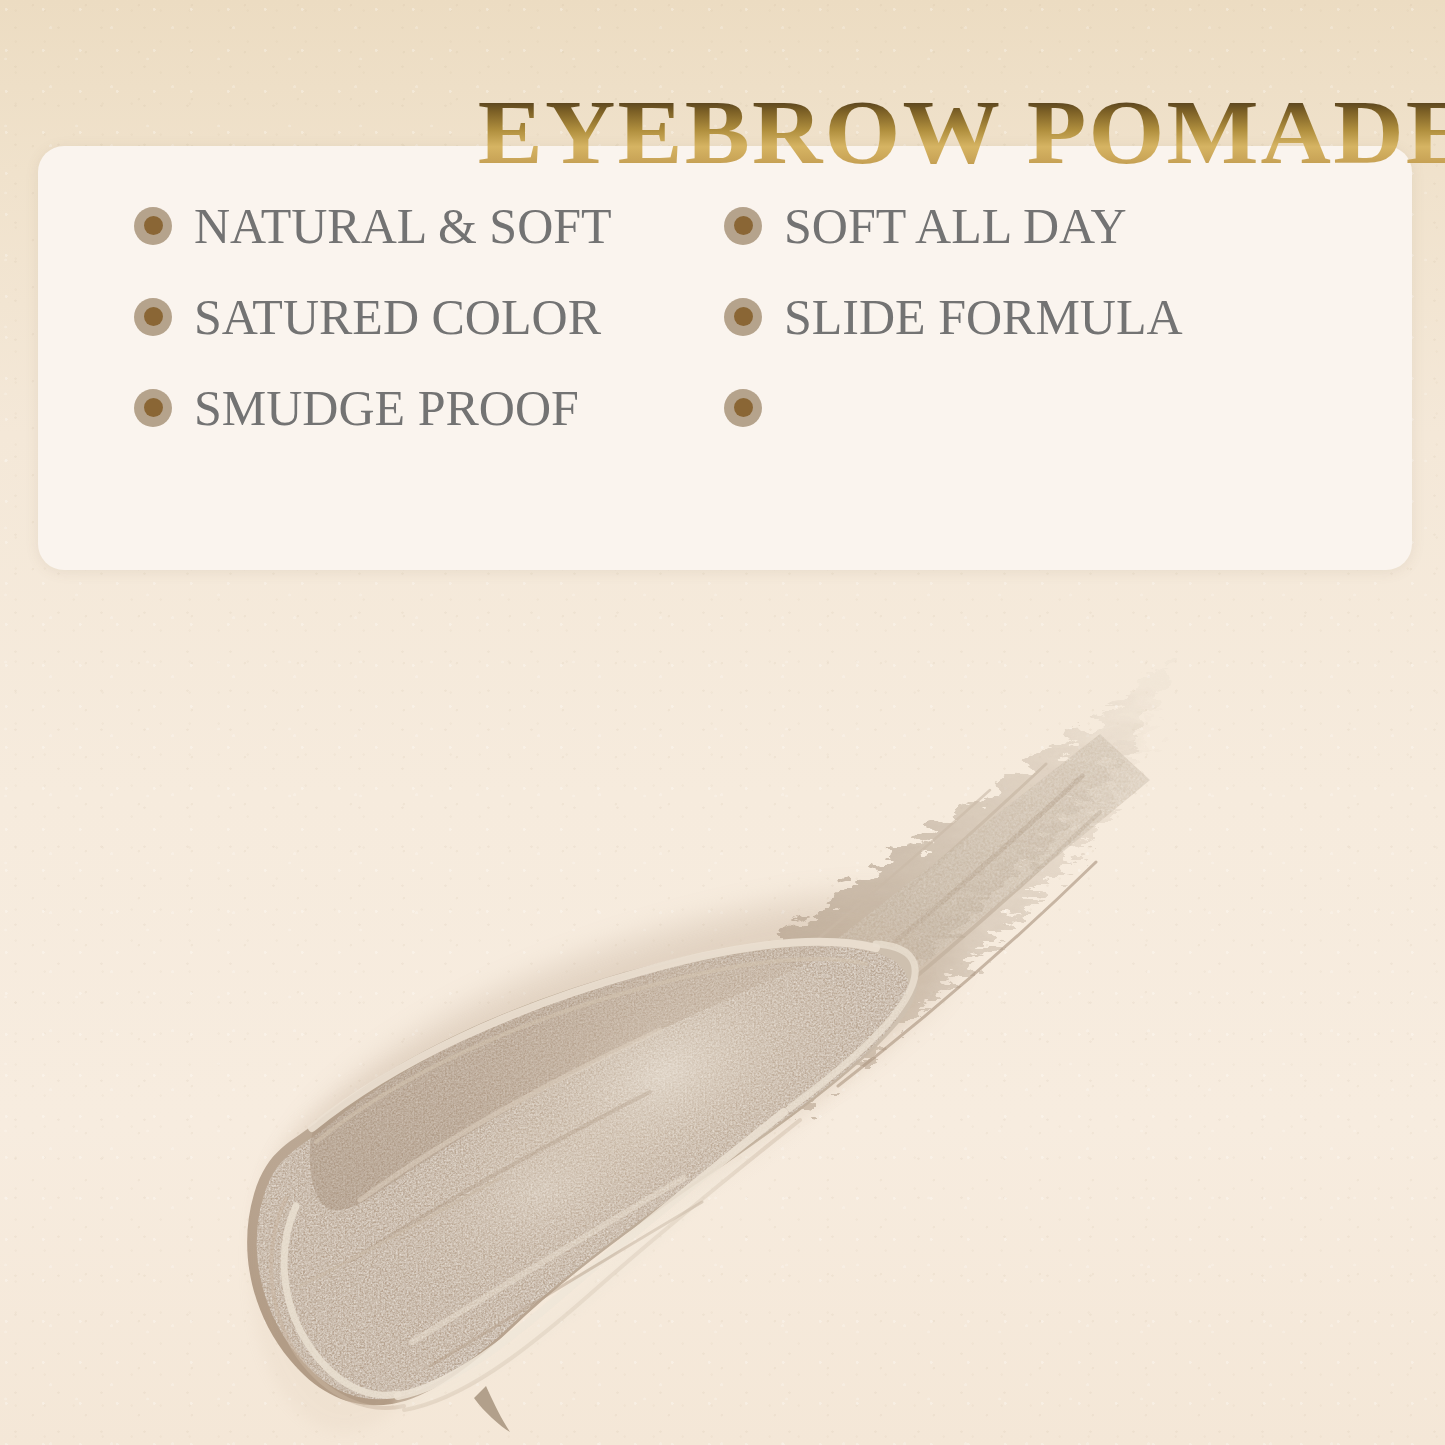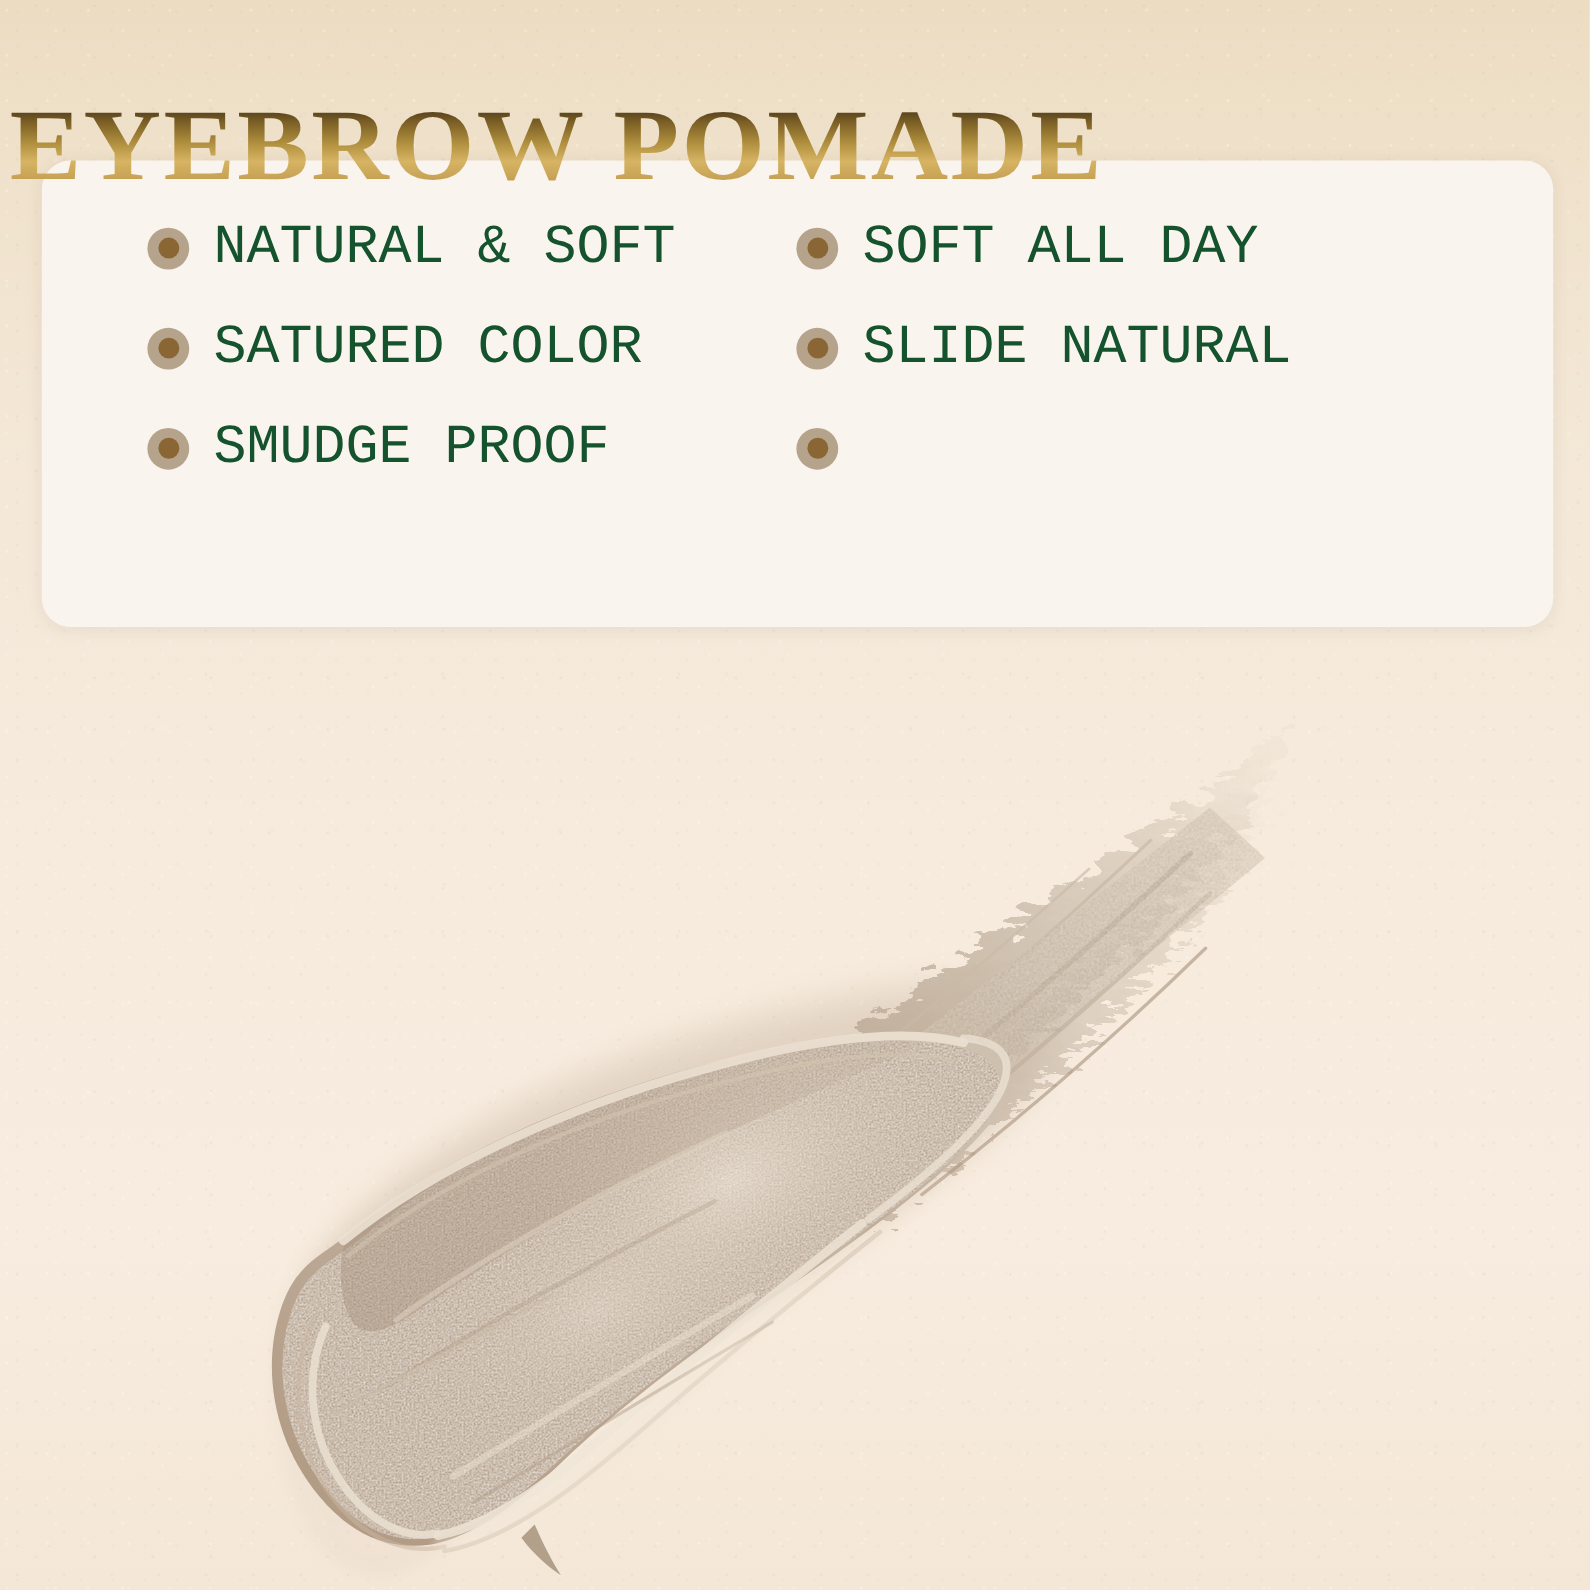--- a/index.html
+++ b/index.html
@@ -22,21 +22,21 @@
       radial-gradient(circle at 62% 11%, rgba(180,160,130,.20) 0 1.1px, transparent 1.5px),
       radial-gradient(circle at 83% 47%, rgba(255,255,255,.45) 0 1.3px, transparent 1.7px),
       radial-gradient(circle at 36% 71%, rgba(175,155,125,.18) 0 1.0px, transparent 1.4px),
       radial-gradient(circle at 8% 88%, rgba(255,255,255,.40) 0 1.2px, transparent 1.6px),
       radial-gradient(circle at 54% 34%, rgba(190,170,140,.15) 0 1.0px, transparent 1.4px);
     background-size:37px 41px, 53px 47px, 61px 59px, 43px 39px, 71px 67px, 29px 31px;
   }
 
   
   #title-wrap{
-    position:absolute;left:0;right:0;top:24px;text-align:left;z-index:4;padding-left:37px;
+    position:absolute;left:0;right:0;top:24px;text-align:right;z-index:4;padding-left:37px;
   }
   #title{
     display:inline-block;
     font-family:"Liberation Serif", serif;
     font-weight:bold;
     font-size:92px;
     line-height:1.0;
     letter-spacing:2px;
     transform:scaleX(1.06);
     background:linear-gradient(180deg,
@@ -78,24 +78,24 @@
     flex:0 0 auto;
     width:38px;height:38px;border-radius:50%;
     background:#b5a38c;
     display:flex;align-items:center;justify-content:center;
   }
   .bullet .dot{
     width:19px;height:19px;border-radius:50%;
     background:#8a6635;
   }
   .feature-label{
-    font-family:Liberation Mono, monospace;
+    font-family:Liberation Serif, serif;
     font-size:50px;
     font-weight:400;
-    color:#14532d;
+    color:#737373;
     white-space:nowrap;
     letter-spacing:0px;
     line-height:1;
   }
   .col-right .feature-label{font-size:50px;}
 
   
   #swatch-area{
     position:absolute;left:0;top:600px;width:1445px;height:845px;z-index:2;
   }
@@ -131,21 +131,21 @@
       <div class="feature-item col-left">
         <span class="bullet">
             <span class="dot"></span>
           </span>
         <span class="feature-label">SATURED COLOR</span>
       </div>
       <div class="feature-item col-right">
         <span class="bullet">
             <span class="dot"></span>
           </span>
-        <span class="feature-label">SLIDE NATURAL</span>
+        <span class="feature-label">SLIDE FORMULA</span>
       </div>
 
       <div class="feature-item col-right">
         <span class="bullet">
             <span class="dot"></span>
           </span>
         <span class="feature-label">SMUDGE PROOF</span>
       </div>
 
       <div class="feature-item col-left">

